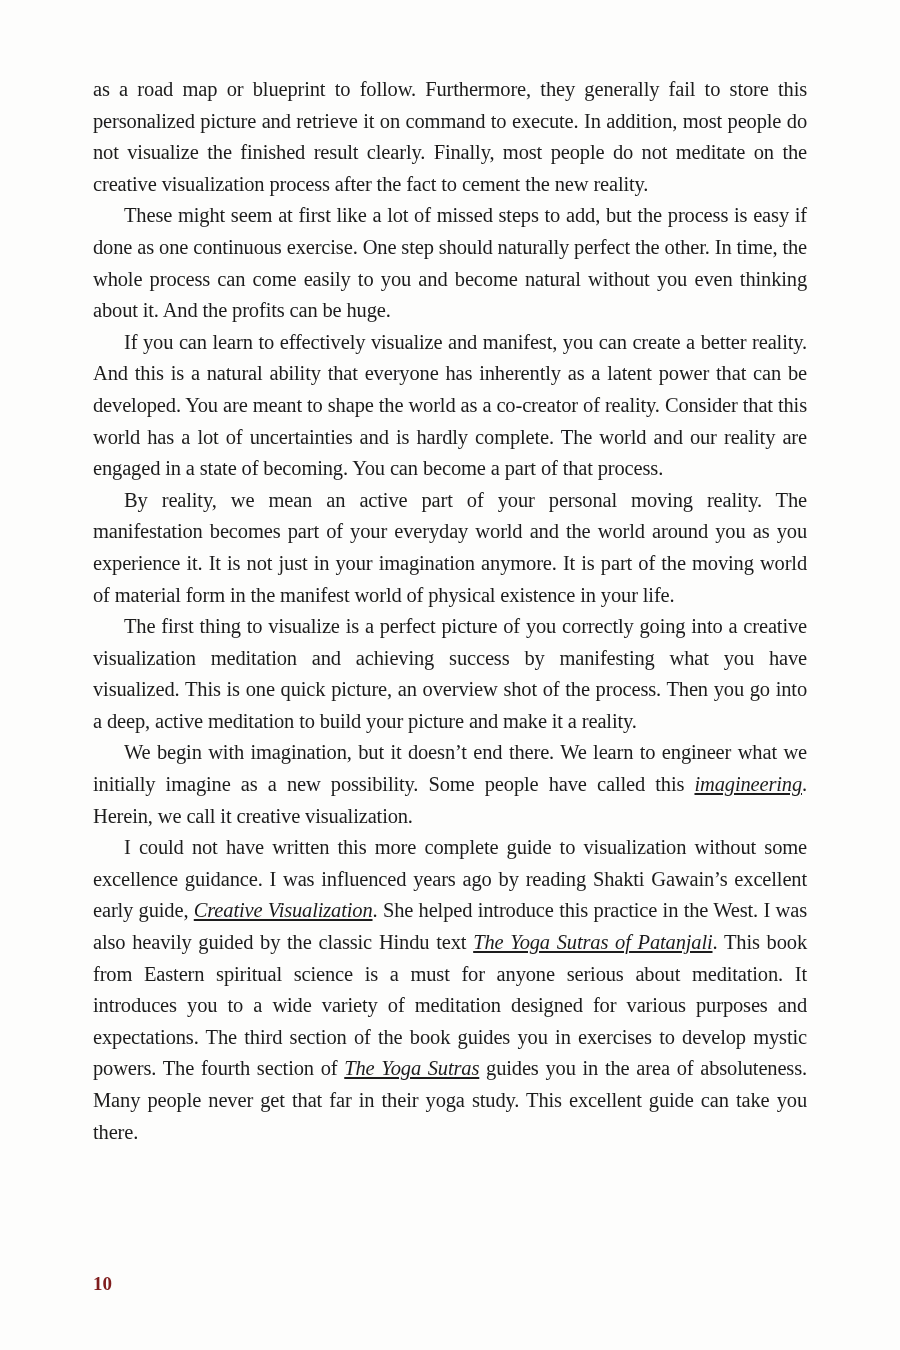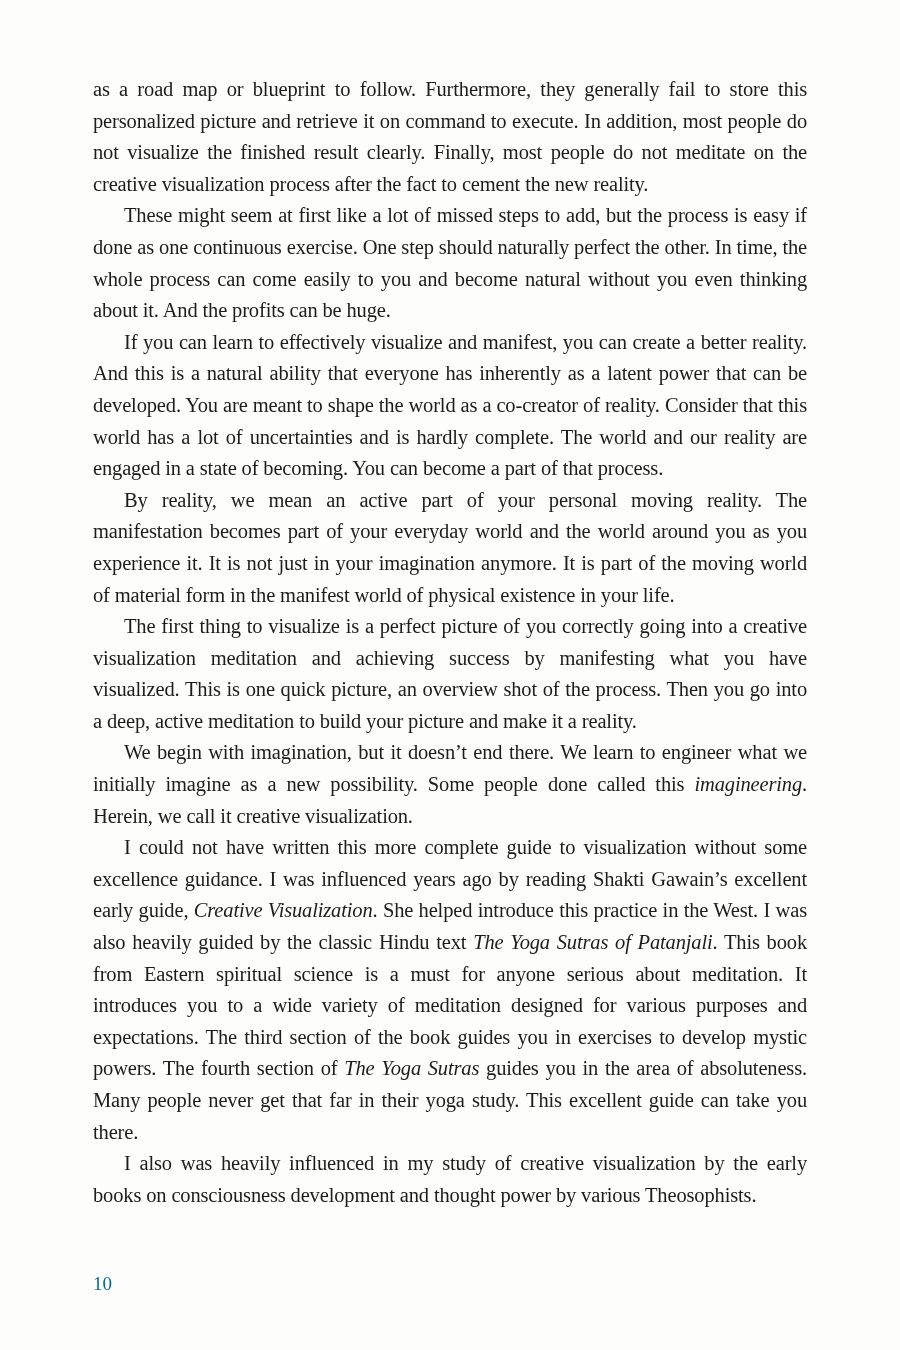--- a/index.html
+++ b/index.html
@@ -29,38 +29,39 @@
   }
   p.para {
     margin: 0;
     padding: 0;
   }
   p.para.indent {
     text-indent: 31px;
   }
   .italic {
     font-style: italic;
+    text-decoration: underline;
   }
   .page-number {
     position: absolute;
     left: 93px;
     top: 1272px;
     font-size: 19px;
     line-height: 24px;
-    color: #0369a1;
+    color: #7f1d1d;
+    font-weight: bold;
   }
 </style>
 </head>
 <body>
 
 <div class="page">
   <div class="text-block" id="text-block">
       <p class="para"><span>as a road map or blueprint to follow. Furthermore, they generally fail to store this personalized picture and retrieve it on command to execute. In addition, most people do not visualize the finished result clearly. Finally, most people do not meditate on the creative visualization process after the fact to cement the new reality.</span></p>
       <p class="para indent"><span>These might seem at first like a lot of missed steps to add, but the process is easy if done as one continuous exercise. One step should naturally perfect the other. In time, the whole process can come easily to you and become natural without you even thinking about it. And the profits can be huge.</span></p>
       <p class="para indent"><span>If you can learn to effectively visualize and manifest, you can create a better reality. And this is a natural ability that everyone has inherently as a latent power that can be developed. You are meant to shape the world as a co-creator of reality. Consider that this world has a lot of uncertainties and is hardly complete. The world and our reality are engaged in a state of becoming. You can become a part of that process.</span></p>
       <p class="para indent"><span>By reality, we mean an active part of your personal moving reality. The manifestation becomes part of your everyday world and the world around you as you experience it. It is not just in your imagination anymore. It is part of the moving world of material form in the manifest world of physical existence in your life.</span></p>
       <p class="para indent"><span>The first thing to visualize is a perfect picture of you correctly going into a creative visualization meditation and achieving success by manifesting what you have visualized. This is one quick picture, an overview shot of the process. Then you go into a deep, active meditation to build your picture and make it a reality.</span></p>
-      <p class="para indent"><span>We begin with imagination, but it doesn’t end there. We learn to engineer what we initially imagine as a new possibility. Some people done called this </span><span class="italic">imagineering</span><span>. Herein, we call it creative visualization.</span></p>
+      <p class="para indent"><span>We begin with imagination, but it doesn’t end there. We learn to engineer what we initially imagine as a new possibility. Some people have called this </span><span class="italic">imagineering</span><span>. Herein, we call it creative visualization.</span></p>
       <p class="para indent"><span>I could not have written this more complete guide to visualization without some excellence guidance. I was influenced years ago by reading Shakti Gawain’s excellent early guide, </span><span class="italic">Creative Visualization</span><span>. She helped introduce this practice in the West. I was also heavily guided by the classic Hindu text </span><span class="italic">The Yoga Sutras of Patanjali</span><span>. This book from Eastern spiritual science is a must for anyone serious about meditation. It introduces you to a wide variety of meditation designed for various purposes and expectations. The third section of the book guides you in exercises to develop mystic powers. The fourth section of </span><span class="italic">The Yoga Sutras</span><span> guides you in the area of absoluteness. Many people never get that far in their yoga study. This excellent guide can take you there.</span></p>
-      <p class="para indent"><span>I also was heavily influenced in my study of creative visualization by the early books on consciousness development and thought power by various Theosophists.</span></p>
     </div>
   <div class="page-number">10</div>
 </div>
 
 </body></html>

